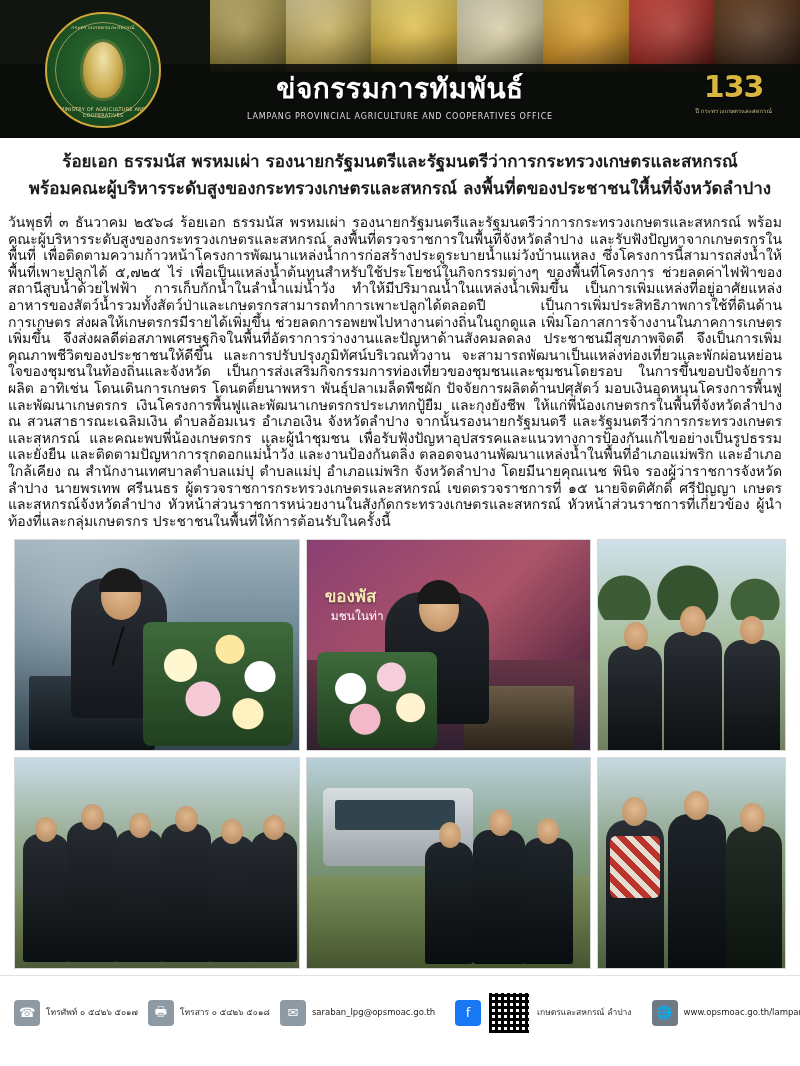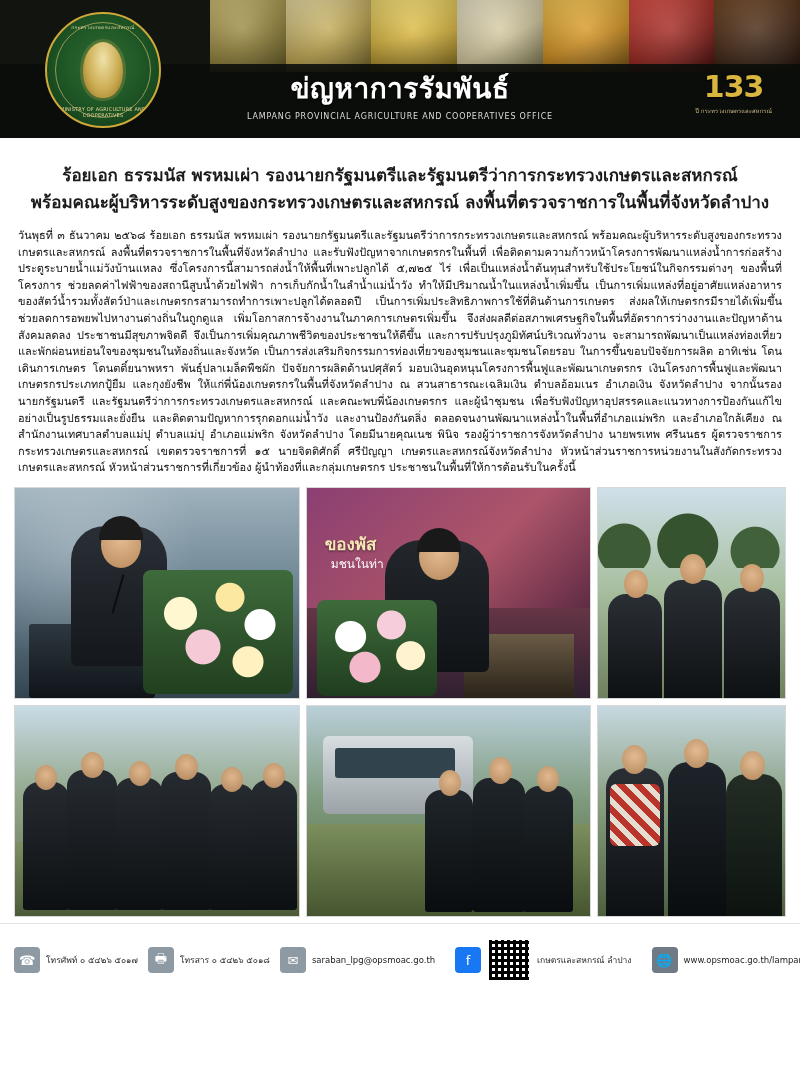--- a/index.html
+++ b/index.html
@@ -139,40 +139,40 @@
     text-shadow: 0 1px 1px #000;
   }
   .logo133 .cap {
     font-size: 6px;
     color: #cdbc86;
     margin-top: 2px;
   }
 
   
   .headline {
-    padding: 24px 26px 8px 26px;
+    padding: 10px 26px 8px 26px;
     text-align: center;
   }
   .headline .l1 {
     font-size: 17px;
     font-weight: bold;
     color: #1b1b1b;
     line-height: 26px;
   }
   .headline .l2 {
     font-size: 17px;
     font-weight: bold;
     color: #1b1b1b;
     line-height: 28px;
   }
 
   
   .article {
-    padding: 4px 18px 8px 18px;
-    font-size: 11px;
+    padding: 4px 18px 8px 8px;
+    font-size: 14px;
     line-height: 16.6px;
     color: #111;
     text-align: justify;
     text-justify: inter-word;
   }
 
   
   .photos {
     padding: 2px 14px 0 14px;
   }
@@ -512,33 +512,33 @@
 
     <div class="seal">
       <div class="seal-text-top">กระทรวงเกษตรและสหกรณ์</div>
       <div class="seal-inner">
         <div class="seal-figure"></div>
       </div>
       <div class="seal-text-bottom">MINISTRY OF AGRICULTURE AND COOPERATIVES</div>
     </div>
 
     <div class="header-title-wrap">
-      <div class="header-title">ข่ญหาการรัมพันธ์</div>
+      <div class="header-title">ข่จกรรมการทัมพันธ์</div>
       <div class="header-sub-en">LAMPANG PROVINCIAL AGRICULTURE AND COOPERATIVES OFFICE</div>
     </div>
 
     <div class="logo133">
       <div class="num">133</div>
       <div class="cap">ปี กระทรวงเกษตรและสหกรณ์</div>
     </div>
   </div>
 
   <div class="headline">
     <div class="l1">ร้อยเอก ธรรมนัส พรหมเผ่า รองนายกรัฐมนตรีและรัฐมนตรีว่าการกระทรวงเกษตรและสหกรณ์</div>
-    <div class="l2">พร้อมคณะผู้บริหารระดับสูงของกระทรวงเกษตรและสหกรณ์  ลงพื้นที่ตรวจราชการในพื้นที่จังหวัดลำปาง</div>
+    <div class="l2">พร้อมคณะผู้บริหารระดับสูงของกระทรวงเกษตรและสหกรณ์  ลงพื้นที่ตของประชาชนใหื้นที่จังหวัดลำปาง</div>
   </div>
 
   <div class="article">วันพุธที่ ๓ ธันวาคม ๒๕๖๘ ร้อยเอก ธรรมนัส พรหมเผ่า รองนายกรัฐมนตรีและรัฐมนตรีว่าการกระทรวงเกษตรและสหกรณ์ พร้อมคณะผู้บริหารระดับสูงของกระทรวงเกษตรและสหกรณ์ ลงพื้นที่ตรวจราชการในพื้นที่จังหวัดลำปาง และรับฟังปัญหาจากเกษตรกรในพื้นที่ เพื่อติดตามความก้าวหน้าโครงการพัฒนาแหล่งน้ำการก่อสร้างประตูระบายน้ำแม่วังบ้านแหลง ซึ่งโครงการนี้สามารถส่งน้ำให้พื้นที่เพาะปลูกได้ ๕,๗๒๕ ไร่ เพื่อเป็นแหล่งน้ำต้นทุนสำหรับใช้ประโยชน์ในกิจกรรมต่างๆ ของพื้นที่โครงการ ช่วยลดค่าไฟฟ้าของสถานีสูบน้ำด้วยไฟฟ้า การเก็บกักน้ำในลำน้ำแม่น้ำวัง ทำให้มีปริมาณน้ำในแหล่งน้ำเพิ่มขึ้น เป็นการเพิ่มแหล่งที่อยู่อาศัยแหล่งอาหารของสัตว์น้ำรวมทั้งสัตว์ป่าและเกษตรกรสามารถทำการเพาะปลูกได้ตลอดปี เป็นการเพิ่มประสิทธิภาพการใช้ที่ดินด้านการเกษตร ส่งผลให้เกษตรกรมีรายได้เพิ่มขึ้น ช่วยลดการอพยพไปหางานต่างถิ่นในถูกดูแล เพิ่มโอกาสการจ้างงานในภาคการเกษตรเพิ่มขึ้น จึงส่งผลดีต่อสภาพเศรษฐกิจในพื้นที่อัตราการว่างงานและปัญหาด้านสังคมลดลง ประชาชนมีสุขภาพจิตดี จึงเป็นการเพิ่มคุณภาพชีวิตของประชาชนให้ดีขึ้น และการปรับปรุงภูมิทัศน์บริเวณทั่วงาน จะสามารถพัฒนาเป็นแหล่งท่องเที่ยวและพักผ่อนหย่อนใจของชุมชนในท้องถิ่นและจังหวัด เป็นการส่งเสริมกิจกรรมการท่องเที่ยวของชุมชนและชุมชนโดยรอบ ในการขึ้นขอบปัจจัยการผลิต อาทิเช่น โดนเดินการเกษตร โดนตติ์ยนาพหรา พันธุ์ปลาเมล็ดพืชผัก ปัจจัยการผลิตด้านปศุสัตว์ มอบเงินอุดหนุนโครงการพื้นฟูและพัฒนาเกษตรกร เงินโครงการพื้นฟูและพัฒนาเกษตรกรประเภทกปู้ยืม และกุงยังชีพ ให้แก่พี่น้องเกษตรกรในพื้นที่จังหวัดลำปาง ณ สวนสาธารณะเฉลิมเงิน ตำบลอ้อมเนร อำเภอเงิน จังหวัดลำปาง จากนั้นรองนายกรัฐมนตรี และรัฐมนตรีว่าการกระทรวงเกษตรและสหกรณ์ และคณะพบพี่น้องเกษตรกร และผู้นำชุมชน เพื่อรับฟังปัญหาอุปสรรคและแนวทางการป้องกันแก้ไขอย่างเป็นรูปธรรมและยั่งยืน และติดตามปัญหาการรุกดอกแม่น้ำวัง และงานป้องกันตลิ่ง ตลอดจนงานพัฒนาแหล่งน้ำในพื้นที่อำเภอแม่พริก และอำเภอใกล้เคียง ณ สำนักงานเทศบาลตำบลแม่ปุ ตำบลแม่ปุ อำเภอแม่พริก จังหวัดลำปาง โดยมีนายคุณเนช พินิจ รองผู้ว่าราชการจังหวัดลำปาง นายพรเทพ ศรีนนธร ผู้ตรวจราชการกระทรวงเกษตรและสหกรณ์ เขตตรวจราชการที่ ๑๕ นายจิตติศักดิ์ ศรีปัญญา เกษตรและสหกรณ์จังหวัดลำปาง หัวหน้าส่วนราชการหน่วยงานในสังกัดกระทรวงเกษตรและสหกรณ์ หัวหน้าส่วนราชการที่เกี่ยวข้อง ผู้นำท้องที่และกลุ่มเกษตรกร ประชาชนในพื้นที่ให้การต้อนรับในครั้งนี้</div>
 
   <div class="photos">
 
     <div class="row">
       <div class="photo p1">
         <div class="bg"></div>
         <div class="podium"></div>

